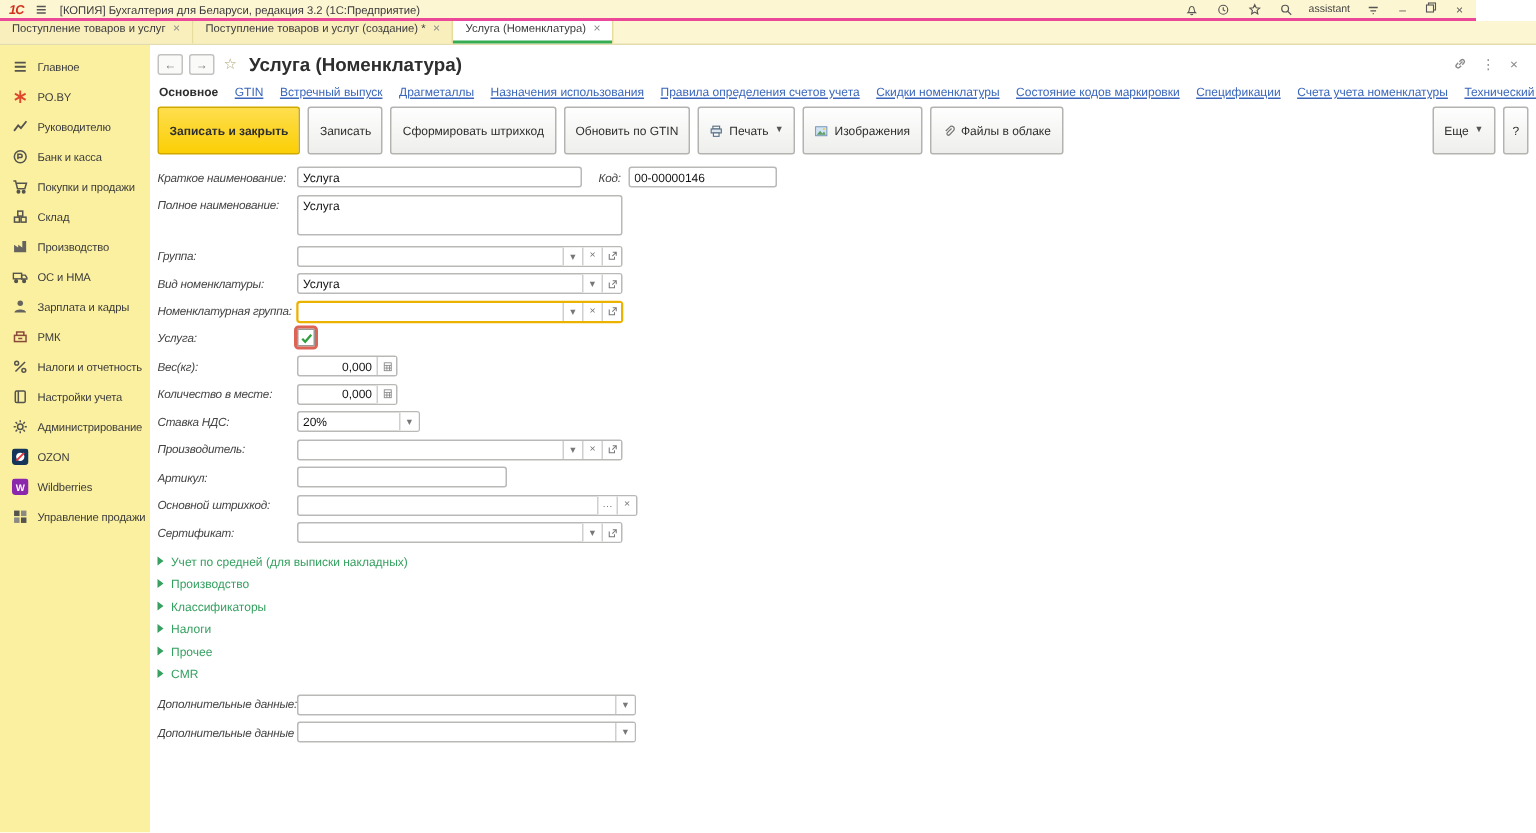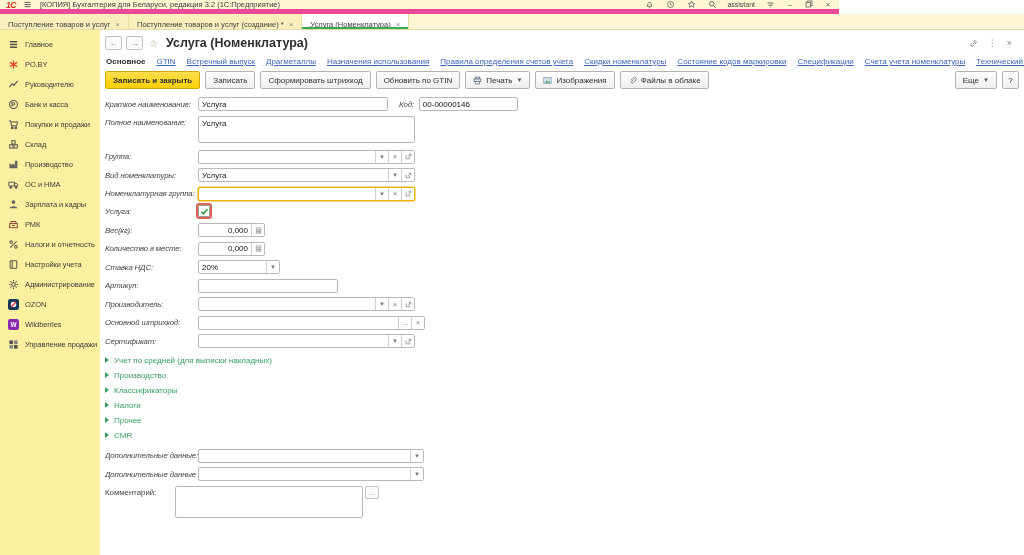--- a/index.html
+++ b/index.html
@@ -1,33 +1,33 @@
 <!DOCTYPE html>
 <html><head>
 <meta charset="utf-8">
 <style>
   * { margin:0; padding:0; box-sizing:border-box; }
   html,body { width:1024px; height:555px; overflow:hidden; font-family:"Liberation Sans", sans-serif; }
   .screen { position:relative; width:1024px; height:555px; background:#fff; }
 
   
-  .titlebar { position:absolute; left:0; top:0; width:839px; height:14px;
+  .titlebar { position:absolute; left:0; top:0; width:984px; height:14px;
     background:#fdf6d2; display:flex; align-items:center; padding:0 6px; gap:6px;
-    border-bottom:5px solid #ec4899; font-size:7.5px; color:#3a3a3a; }
+    border-bottom:2px solid #ec4899; font-size:7.5px; color:#3a3a3a; }
   .logo1c { color:#d2301c; font-weight:bold; font-size:8.5px; font-style:italic; letter-spacing:-0.5px; }
   .tb-ico { display:flex; align-items:center; justify-content:center; width:12px; height:12px; color:#555; }
   .tb-ico svg { width:9px; height:9px; }
   .tb-right { margin-left:auto; display:flex; align-items:center; gap:9px; }
   .tb-right .assist { font-size:7px; color:#444; }
   .winbtn { font-size:8px; color:#555; width:10px; text-align:center; }
 
   
   .tabbar { position:absolute; left:0; top:14px; width:1024px; height:16px;
     background:#fdf6d2; display:flex; align-items:stretch; border-bottom:1px solid #e3dcae; }
-  .wtab { display:flex; align-items:flex-end; gap:5px; padding:0 8px; font-size:7.5px; color:#3c3c3c;
+  .wtab { display:flex; align-items:flex-start; gap:5px; padding:0 8px; font-size:7.5px; color:#3c3c3c;
     background:#f8efbc; border-right:1px solid #e6dc9e; position:relative; max-width:230px; white-space:nowrap; }
   .wtab.active { background:#ffffff; }
   .wtab.active::after { content:""; position:absolute; left:0; right:0; bottom:0; height:2px; background:#35ab52; }
   .tclose { color:#8a8a8a; font-size:8px; }
 
   
   .sidebar { position:absolute; left:0; top:30px; width:100px; height:525px; background:#fbf0a0; padding-top:4px; }
   .sb-item { display:flex; align-items:center; gap:6px; height:20px; padding:0 0 0 7px; cursor:default; }
   .sb-item .sb-ico { width:12px; height:12px; display:flex; align-items:center; justify-content:center; flex-shrink:0; }
   .sb-item .sb-ico svg { width:11px; height:11px; }
@@ -43,21 +43,21 @@
   .hdr-right { margin-left:auto; display:flex; align-items:center; gap:10px; padding-right:12px; color:#8a8a8a; }
   .hdr-right svg { width:9px; height:9px; }
   .hdr-right .dots { font-size:9px; }
   .hdr-right .hclose { font-size:9px; }
 
   .nav-tabs { display:flex; align-items:center; gap:11px; padding:1px 0 5px 6px; white-space:nowrap; }
   .ntab { font-size:8px; color:#3a66bb; text-decoration:underline; }
   .ntab.active { color:#2e2e2e; text-decoration:none; font-weight:bold; }
 
   .toolbar { display:flex; align-items:center; gap:5px; padding:0 5px 5px 5px; }
-  .btn { height:18px; display:flex; align-items:center; gap:4px; padding:0 7px; font-size:8px; color:#2e2e2e;
+  .btn { height:32px; display:flex; align-items:center; gap:4px; padding:0 7px; font-size:8px; color:#2e2e2e;
     background:linear-gradient(#fefefe,#eeeeec); border:1px solid #b3b3b0; border-radius:2px; white-space:nowrap; }
   .btn svg { width:9px; height:9px; }
   .btn.primary { background:linear-gradient(#fede4e,#fbcf05); border-color:#cfa900; font-weight:bold; }
   .btn .crt { font-size:6px; color:#555; }
   .tb-spacer { margin-left:auto; }
   .btn.square { width:17px; padding:0; justify-content:center; }
 
   
   .form-body { padding:3px 0 0 5px; }
   .row { display:flex; align-items:center; margin-bottom:4.5px; }
@@ -470,38 +470,38 @@
 
       <div class="row">
         <span class="lbl">Ставка НДС:</span>
         <div class="fieldbox" style="width:82px">
           <input value="20%" style="">
           <span class="fbtn">▾</span>
         </div>
       </div>
 
       <div class="row">
-        <span class="lbl">Артикул:</span>
-        <div class="fieldbox" style="width:140px">
-          <input value="" style="">
-        </div>
-      </div>
-
-      <div class="row">
         <span class="lbl">Производитель:</span>
         <div class="fieldbox" style="width:217px">
           <input value="" style="">
           <span class="fbtn">▾</span>
           <span class="fbtn">×</span>
           <span class="fbtn">
               <svg viewBox="0 0 12 12" fill="none" stroke="#777" stroke-width="1.2">
                 <path d="M2 4v6h6V7"></path>
                 <path d="M6 2h4v4M10 2L5.5 6.5"></path>
               </svg>
             </span>
+        </div>
+      </div>
+
+      <div class="row">
+        <span class="lbl">Артикул:</span>
+        <div class="fieldbox" style="width:140px">
+          <input value="" style="">
         </div>
       </div>
 
       <div class="row">
         <span class="lbl">Основной штрихкод:</span>
         <div class="fieldbox" style="width:227px">
           <input value="" style="">
           <span class="fbtn">…</span>
           <span class="fbtn">×</span>
         </div>
@@ -557,21 +557,16 @@
       </div>
 
       <div class="row">
         <span class="lbl">Дополнительные данные 2:</span>
         <div class="fieldbox" style="width:226px">
           <input value="" style="">
           <span class="fbtn">▾</span>
         </div>
       </div>
 
-      <div class="row-comment">
-        <span class="lbl-sm">Комментарий:</span>
-        <textarea class="ta" style="width: 188px; height: 32px;"></textarea>
-        <span class="dotsbtn">…</span>
-      </div>
 
     </div>
   </div>
 </div>
 
 </body></html>

